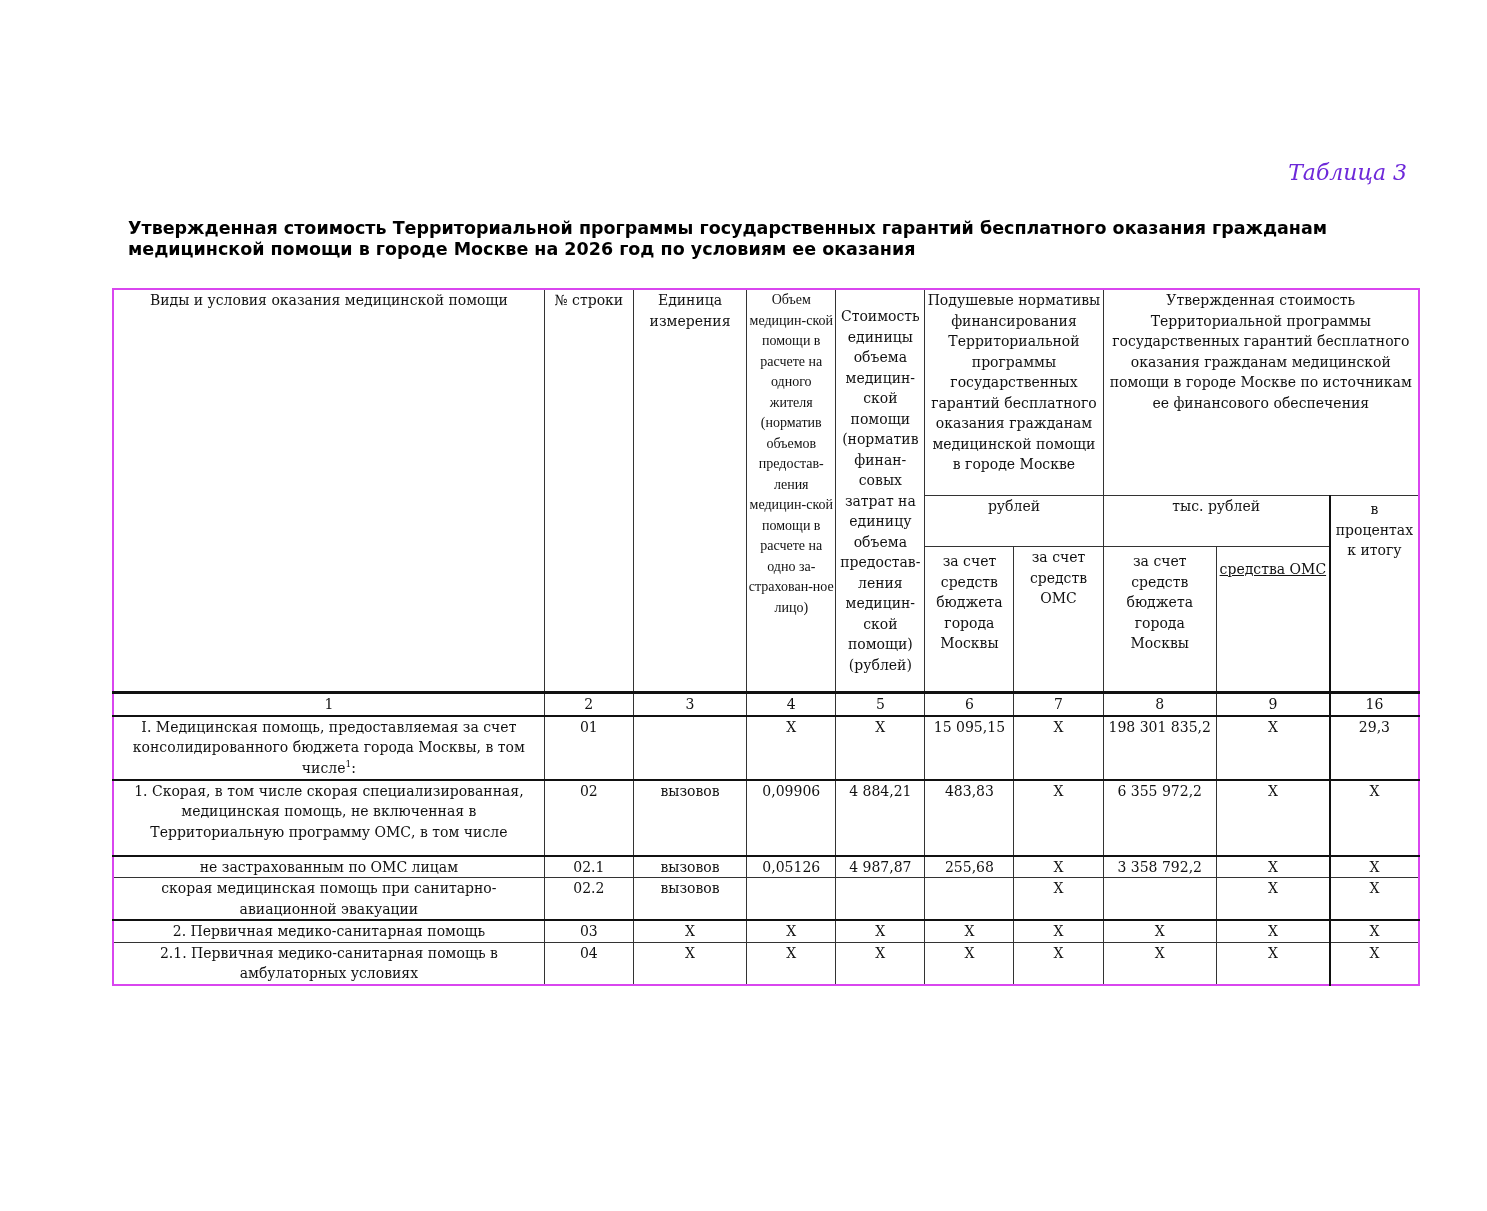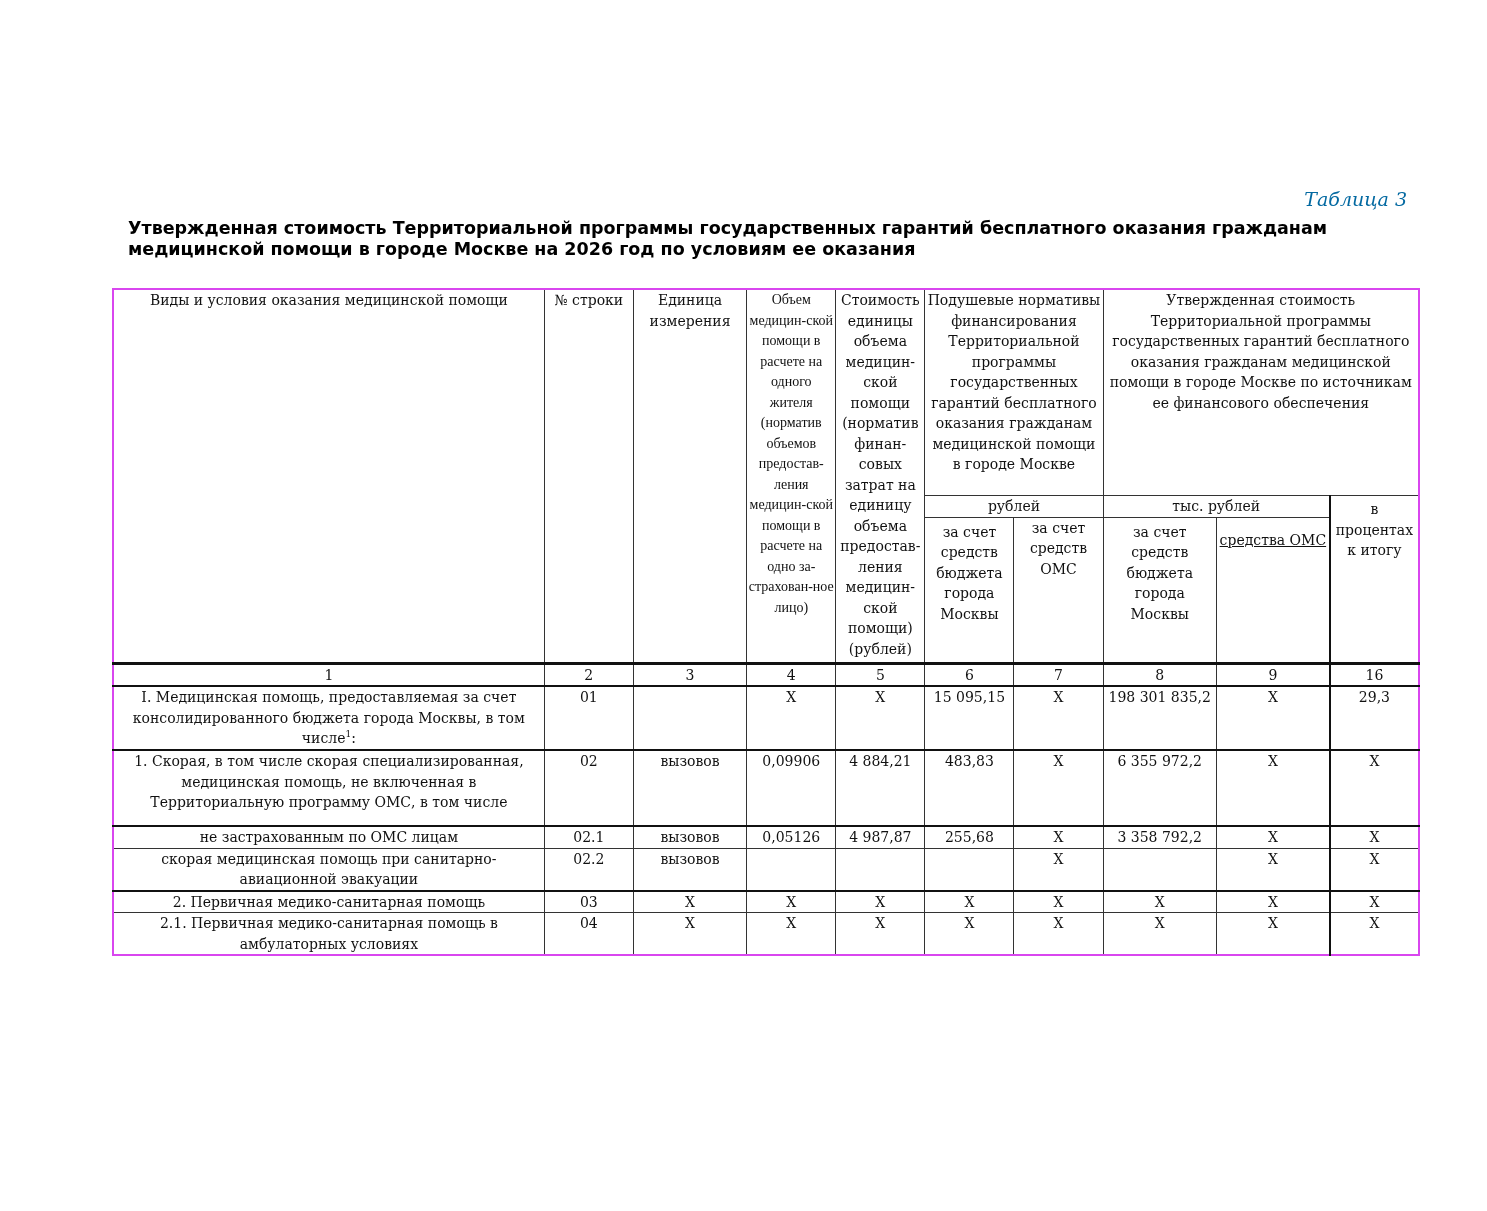--- a/index.html
+++ b/index.html
@@ -1,19 +1,19 @@
 <!DOCTYPE html>
 <html><head>
   <meta charset="utf-8">
   <style>
     html, body { margin: 0; padding: 0; background: #ffffff; }
     body { width: 1487px; height: 1211px; position: relative; overflow: hidden; color: #111; }
     .table-label {
       position: absolute; right: 80px; top: 160px;
-      font-family: "DejaVu Serif", serif; font-style: italic; font-size: 19px; color: #0369a1; margin-top: 28px;
+      font-family: "DejaVu Serif", serif; font-style: italic; font-size: 22px; color: #6d28d9;
     }
     .doc-title {
       position: absolute; left: 128px; top: 218px; width: 1240px;
       font-family: "DejaVu Sans", sans-serif; font-weight: bold; font-size: 17.5px; line-height: 21px; color: #000;
     }
     .main-table {
       position: absolute; left: 112px; top: 288px; width: 1308px;
       border-collapse: collapse; table-layout: fixed;
       font-family: "DejaVu Serif", serif; font-size: 14px; line-height: 20.5px; color: #111;
       border: 2px solid #d946ef;
@@ -50,21 +50,21 @@
       <col class="col8">
       <col class="col9">
       <col class="col10">
   </colgroup>
   <thead>
     <tr>
       <th rowspan="3">Виды и условия оказания медицинской помощи</th>
       <th rowspan="3">№ строки</th>
       <th rowspan="3">Единица измерения</th>
       <th rowspan="3" style="padding:0 1px;font-family:Liberation Serif, serif;">Объем медицин-ской помощи в расчете на одного жителя (норматив объемов предостав-ления медицин-ской помощи в расчете на одно за-страхован-ное лицо)</th>
-      <th rowspan="3" style="padding:0 1px;">Стоимость единицы объема медицин-ской помощи (норматив финан-совых затрат на единицу объема предостав-ления медицин-ской помощи) (рублей)</th>
+      <th rowspan="3" style="padding:16px 1px;">Стоимость единицы объема медицин-ской помощи (норматив финан-совых затрат на единицу объема предостав-ления медицин-ской помощи) (рублей)</th>
       <th colspan="2" style="height:205px;">Подушевые нормативы финансирования Территориальной программы государственных гарантий бесплатного оказания гражданам медицинской помощи в городе Москве</th>
       <th colspan="3">Утвержденная стоимость Территориальной программы государственных гарантий бесплатного оказания гражданам медицинской помощи в городе Москве по источникам ее финансового обеспечения</th>
     </tr>
     <tr>
       <th colspan="2">рублей</th>
       <th colspan="2">тыс. рублей</th>
       <th rowspan="2" class="thick-left" style="padding-top:3px;">в процентах к итогу</th>
     </tr>
     <tr>
       <th style="height:140px;padding-top:4px;">за счет средств бюджета города Москвы</th>

